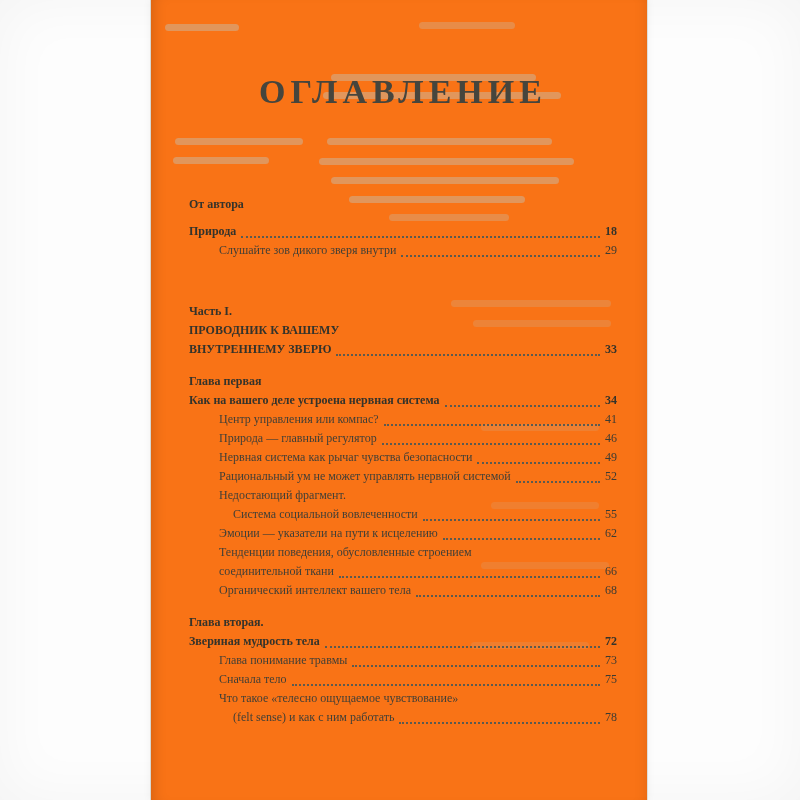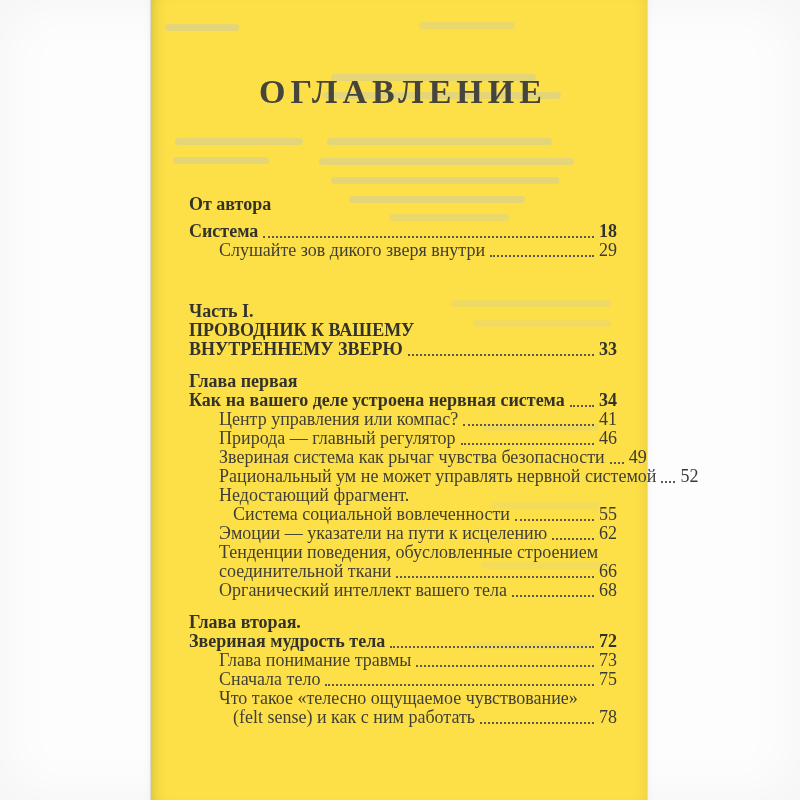--- a/index.html
+++ b/index.html
@@ -16,21 +16,21 @@
     box-shadow: inset 0 0 60px rgba(0,0,0,0.04);
     font-family: "Liberation Serif", serif;
   }
   
   .page {
     position: absolute;
     left: 150px;
     top: 0;
     width: 496px;
     height: 800px;
-    background: #fde047;
+    background: #f97316;
     border-left: 1px solid #d8d8d3;
     border-right: 1px solid #deded9;
     box-shadow:
       inset 12px 0 16px -12px rgba(0,0,0,0.20),
       inset -12px 0 14px -12px rgba(0,0,0,0.10),
       0 0 8px rgba(0,0,0,0.05);
   }
   .page-inner {
     position: absolute;
     inset: 0;
@@ -70,21 +70,21 @@
     margin: 14px 0 84px 0;
     text-align: center;
     font-size: 34px;
     line-height: 1.15;
     font-weight: 700;
     letter-spacing: 5px;
     color: #46453d;
   }
   .toc {
     position: relative;
-    font-size: 18px;
+    font-size: 12px;
     line-height: 19px;
     color: #403f37;
   }
   .toc-line {
     display: flex;
     align-items: flex-end;
   }
   .toc-line.bold {
     font-weight: 700;
     color: #34332b;
@@ -134,21 +134,21 @@
         <i></i>
         <i></i>
     </div>
     <div class="page-inner">
       <h1 class="page-title">ОГЛАВЛЕНИЕ</h1>
       <div class="toc">
           <div class="toc-line indent-0 bold">
             <span class="toc-text">От автора</span>
           </div>
           <div class="toc-line indent-0 bold gap-small">
-            <span class="toc-text">Система</span>
+            <span class="toc-text">Природа</span>
             <span class="leader"></span>
             <span class="toc-page">18</span>
           </div>
           <div class="toc-line indent-1">
             <span class="toc-text">Слушайте зов дикого зверя внутри</span>
             <span class="leader"></span>
             <span class="toc-page">29</span>
           </div>
           <div class="toc-line indent-0 bold gap-large">
             <span class="toc-text">Часть I.</span>
@@ -173,21 +173,21 @@
             <span class="toc-text">Центр управления или компас?</span>
             <span class="leader"></span>
             <span class="toc-page">41</span>
           </div>
           <div class="toc-line indent-1">
             <span class="toc-text">Природа — главный регулятор</span>
             <span class="leader"></span>
             <span class="toc-page">46</span>
           </div>
           <div class="toc-line indent-1">
-            <span class="toc-text">Звериная система как рычаг чувства безопасности</span>
+            <span class="toc-text">Нервная система как рычаг чувства безопасности</span>
             <span class="leader"></span>
             <span class="toc-page">49</span>
           </div>
           <div class="toc-line indent-1">
             <span class="toc-text">Рациональный ум не может управлять нервной системой</span>
             <span class="leader"></span>
             <span class="toc-page">52</span>
           </div>
           <div class="toc-line indent-1">
             <span class="toc-text">Недостающий фрагмент.</span>

